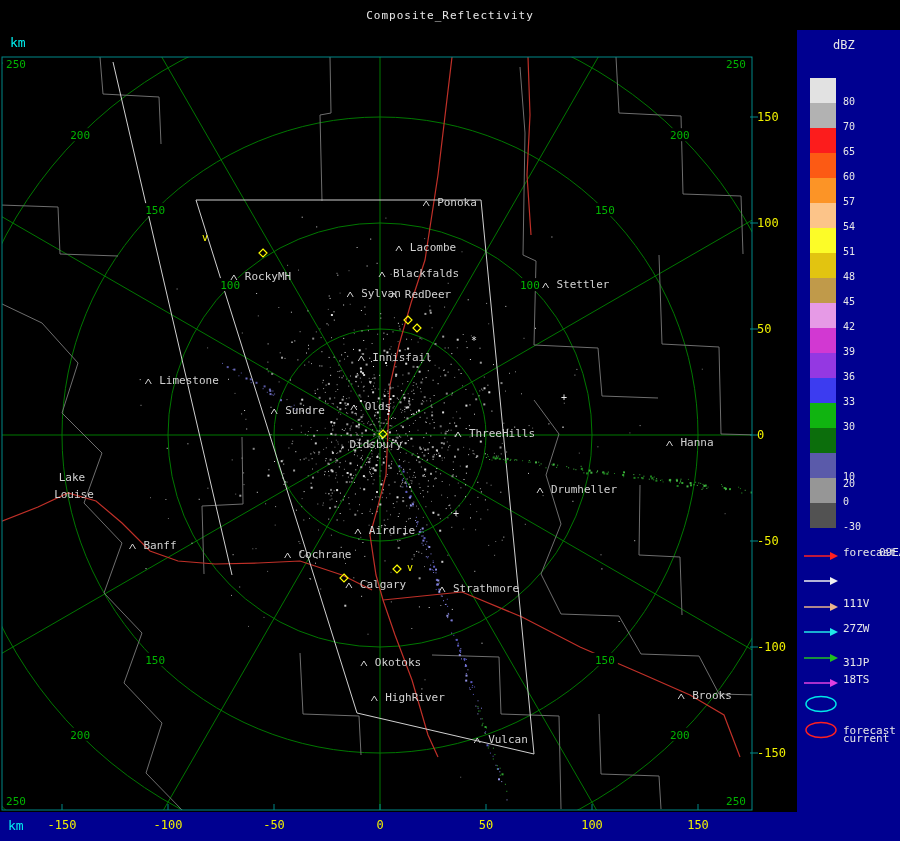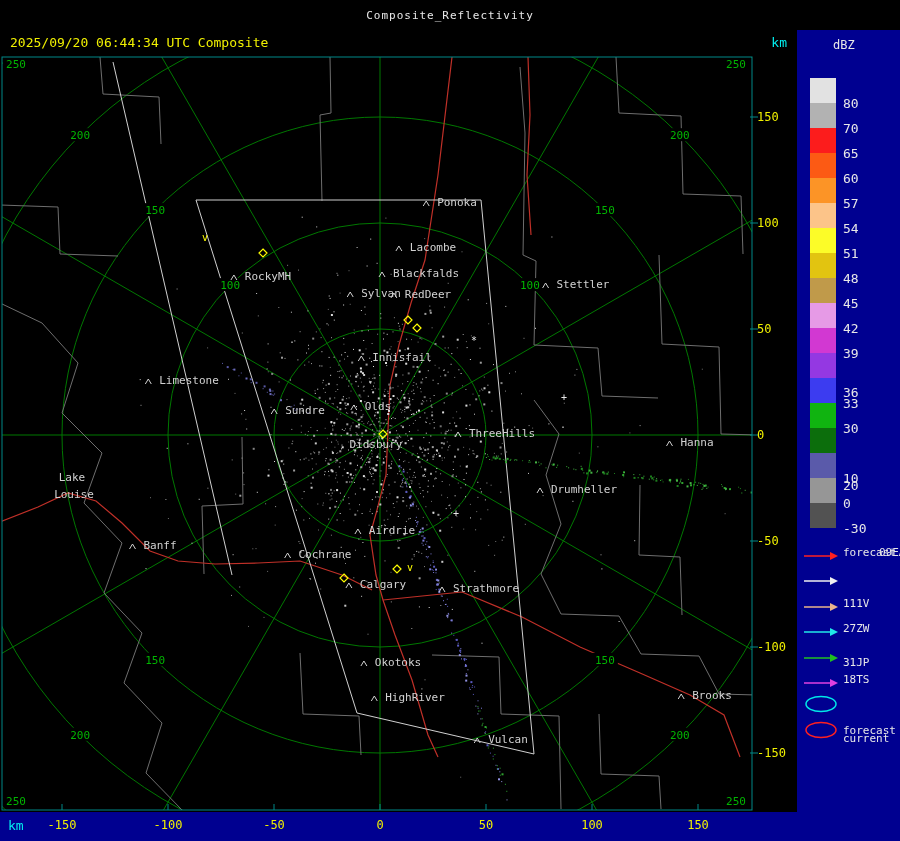--- a/index.html
+++ b/index.html
@@ -9,35 +9,34 @@
        align-items:center;justify-content:center;color:#e8e8e8;font-size:11px;letter-spacing:1px;}
   .header-row{position:absolute;top:30px;left:0;width:797px;height:25px;display:flex;
        align-items:center;justify-content:space-between;padding:0 10px;box-sizing:border-box;}
   .timestamp{color:#f0f000;font-size:13px;}
   .km-top{color:#00f0f0;font-size:13px;}
   .map-col{position:absolute;top:55px;left:0;width:797px;height:757px;background:#000;}
   #map-svg{position:absolute;top:0;left:0;}
   .sidebar{position:absolute;top:30px;right:0;width:103px;height:782px;background:#000090;overflow:hidden;}
   .cb-title{position:absolute;left:36px;top:8px;color:#e8e8e8;font-size:12px;}
   .swatch{position:absolute;left:13px;width:26px;}
-  .cb-label{position:absolute;left:46px;color:#e8e8e8;font-size:13px;}
+  .cb-label{position:absolute;left:46px;color:#e8e8e8;font-size:10px;}
   .lg-icon{position:absolute;left:6px;}
   .lg-label{position:absolute;left:46px;color:#e8e8e8;font-size:11px;}
   .bottom-bar{position:absolute;top:812px;left:0;width:900px;height:29px;background:#000090;}
   .km-bottom{position:absolute;left:8px;top:6px;color:#00f0f0;font-size:13px;}
   .baxis{position:absolute;top:6px;color:#f0f000;font-size:12px;transform:translateX(-50%);}
 </style>
 </head>
 <body>
 
 <div id="app">
   <div class="title-bar">Composite_Reflectivity</div>
 
   <div class="header-row">
-    <span class="timestamp">2025/09/20 06:44:34 UTC Composite</span>
     <span class="km-top">km</span>
   </div>
 
   <div class="map-col">
     <svg id="map-svg" width="797" height="757">
         <defs>
           <clipPath id="pc">
             <rect x="2" y="2" width="750" height="753"></rect>
           </clipPath>
         </defs>
@@ -1650,21 +1649,21 @@
       <div class="cb-label" style="top: 216px;">51</div>
       <div class="swatch" style="top: 223px; height: 25px; background: rgb(226, 196, 16);"></div>
       <div class="cb-label" style="top: 241px;">48</div>
       <div class="swatch" style="top: 248px; height: 25px; background: rgb(192, 154, 74);"></div>
       <div class="cb-label" style="top: 266px;">45</div>
       <div class="swatch" style="top: 273px; height: 25px; background: rgb(230, 154, 230);"></div>
       <div class="cb-label" style="top: 291px;">42</div>
       <div class="swatch" style="top: 298px; height: 25px; background: rgb(210, 56, 210);"></div>
       <div class="cb-label" style="top: 316px;">39</div>
       <div class="swatch" style="top: 323px; height: 25px; background: rgb(148, 56, 226);"></div>
-      <div class="cb-label" style="top: 355px;">36</div>
+      <div class="cb-label" style="top: 341px;">36</div>
       <div class="swatch" style="top: 348px; height: 25px; background: rgb(60, 60, 240);"></div>
       <div class="cb-label" style="top: 366px;">33</div>
       <div class="swatch" style="top: 373px; height: 25px; background: rgb(16, 180, 16);"></div>
       <div class="cb-label" style="top: 391px;">30</div>
       <div class="swatch" style="top: 398px; height: 25px; background: rgb(12, 110, 12);"></div>
       <div class="cb-label" style="top: 428px; margin-top: 20px;">20</div>
       <div class="swatch" style="top: 423px; height: 25px; background: rgb(90, 90, 170);"></div>
       <div class="cb-label" style="top: 441px;">10</div>
       <div class="swatch" style="top: 448px; height: 25px; background: rgb(150, 150, 150);"></div>
       <div class="cb-label" style="top: 466px;">0</div>

